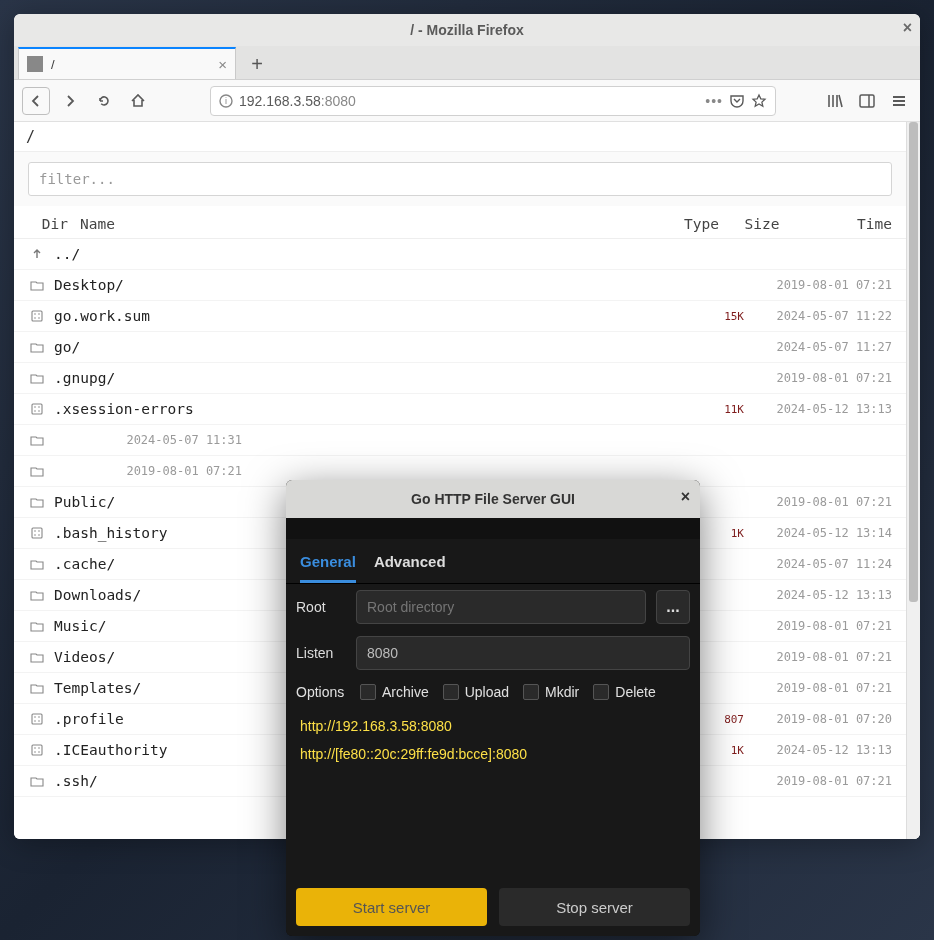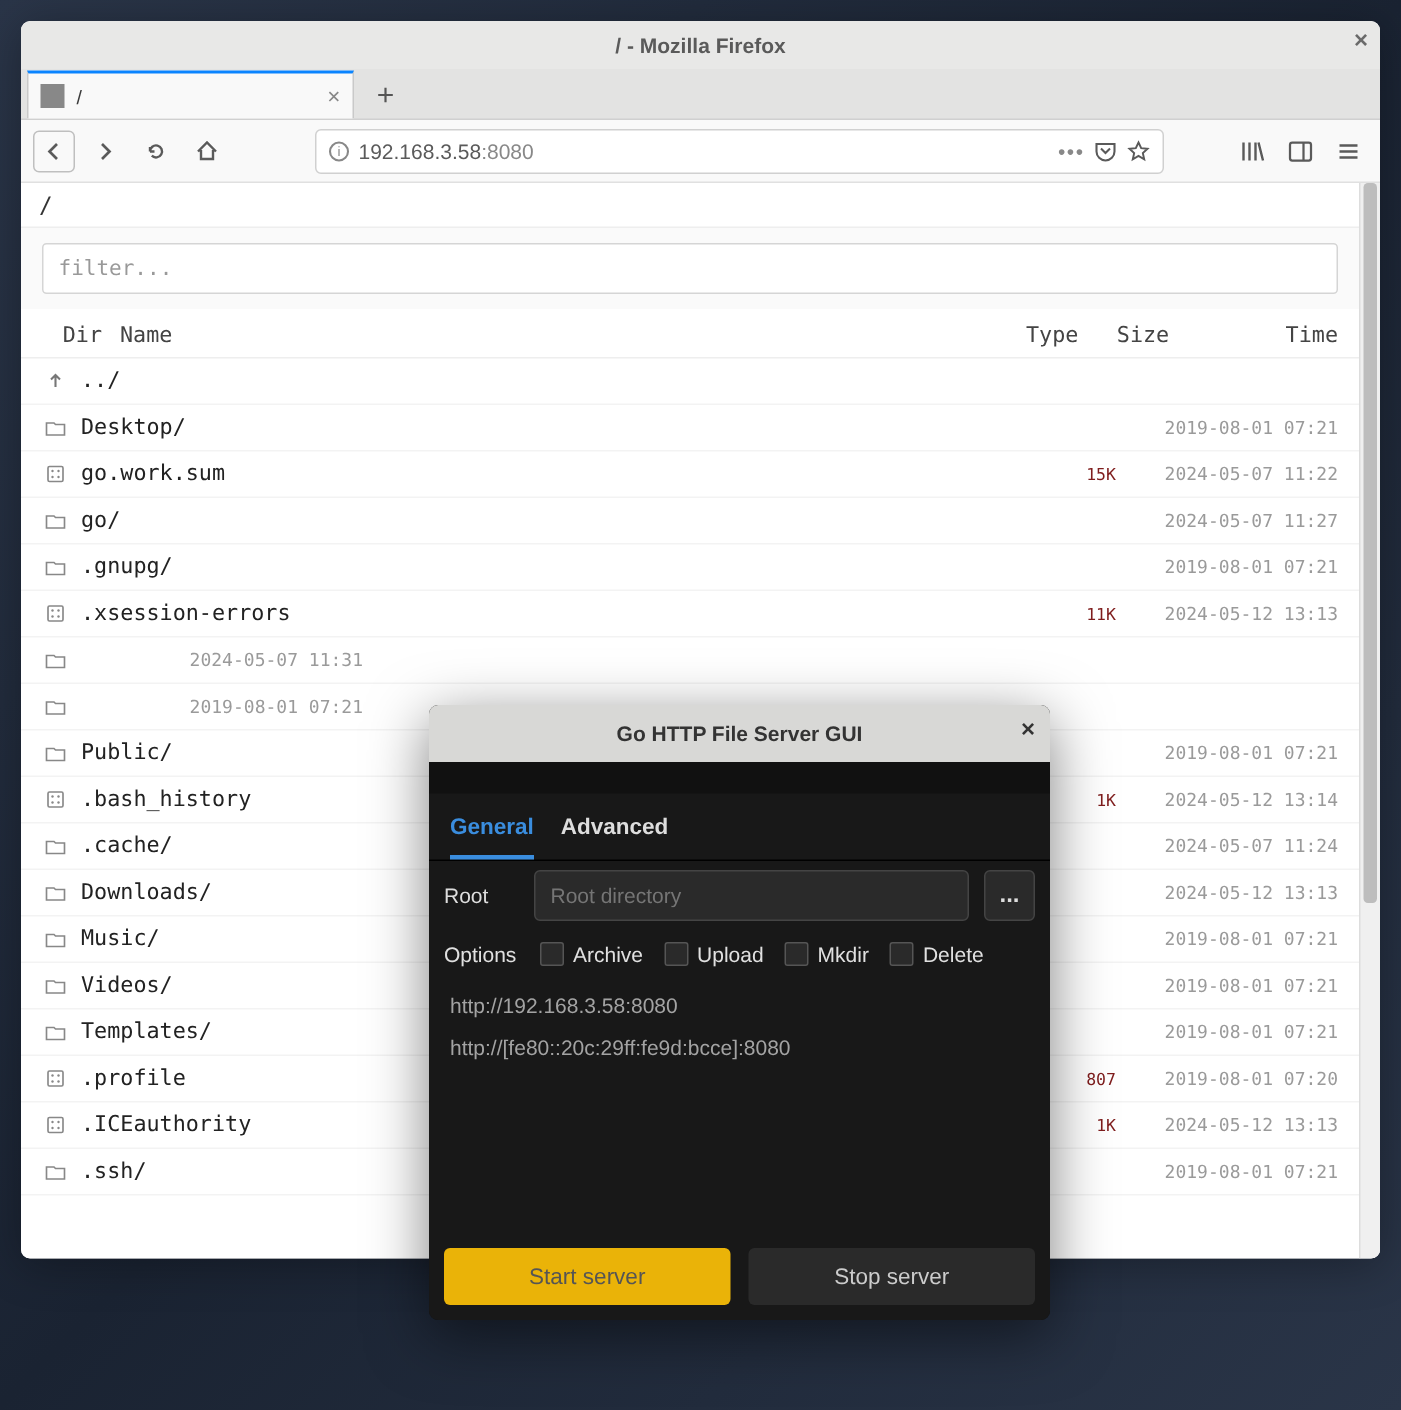--- a/index.html
+++ b/index.html
@@ -46,38 +46,38 @@
   .list-header .col-size { width: 52px; text-align:center; }
   .list-header .col-time { width: 104px; text-align:right; padding-left:20px; }
 
   .file-row { display: flex; align-items: center; height: 31px; padding: 0 14px; border-bottom: 1px solid #f3f3f3; cursor: pointer; }
   .file-row .icon { width: 18px; display:flex; align-items:center; justify-content:center; color: #666; }
   .file-row .fname { flex: 1; padding-left: 8px; color: #222; }
   .file-row .fsize { width: 48px; text-align:right; color: #7f1d1d; font-size: 11px; }
   .file-row .ftime { width: 148px; text-align:right; color: #9a9a9a; font-size: 12px; }
 
   
-  .dialog { position: absolute; left: 286px; top: 470px; width: 414px; background: #111; border-radius: 6px; box-shadow: 0 10px 40px rgba(0,0,0,0.5); overflow:hidden; }
+  .dialog { position: absolute; left: 286px; top: 480px; width: 414px; background: #111; border-radius: 6px; box-shadow: 0 10px 40px rgba(0,0,0,0.5); overflow:hidden; }
   .dlg-title { height: 38px; background: #d8d8d6; display:flex; align-items:center; justify-content:center; font-size: 14px; font-weight:600; color:#333; position:relative; }
   .dlg-close { position:absolute; right:10px; top:8px; color:#333; font-size:16px; cursor:pointer; font-weight:bold; }
   .dlg-body { background: #181818; color: #e0e0e0; padding: 0; margin-top: 21px; }
   .dlg-tabs { display:flex; gap: 18px; padding: 10px 14px 0; border-bottom: 1px solid #000; }
   .dlg-tab { padding: 4px 0 10px; font-size: 15px; font-weight:600; color: #ddd; cursor:pointer; border-bottom: 3px solid transparent; }
   .dlg-tab.active { color: #3a8dde; border-bottom-color: #3a8dde; }
 
   .dlg-row { display:flex; align-items:center; gap: 10px; padding: 6px 10px; }
   .dlg-row label { width: 50px; font-size: 14px; color: #ddd; }
   .dlg-input { flex:1; height: 34px; background: #2a2a2a; border: 1px solid #444; border-radius: 4px; color: #bbb; padding: 0 10px; font-size: 14px; }
   .dlg-btn-browse { width: 34px; height: 34px; background: #2a2a2a; border:1px solid #444; border-radius:4px; color:#ddd; display:flex;align-items:center;justify-content:center; font-weight:bold; cursor:pointer;}
 
   .dlg-options { display:flex; align-items:center; gap: 14px; padding: 8px 10px 12px; font-size: 14px; }
   .chk { width: 16px; height: 16px; background: #2a2a2a; border:1px solid #555; border-radius:2px; display:inline-block; }
   .opt { display:flex; align-items:center; gap:6px; }
 
-  .dlg-link { display:block; padding: 6px 14px; color: #a3a3a3; font-size: 14px; cursor:pointer; }
+  .dlg-link { display:block; padding: 6px 14px; color: #fde047; font-size: 14px; cursor:pointer; }
   .dlg-spacer { height: 110px; }
   .dlg-actions { display:flex; gap: 12px; padding: 10px; }
   .dlg-action-btn { flex:1; height: 38px; background: #2a2a2a; border:none; border-radius:4px; color:#ccc; font-size:15px; cursor:pointer; }
   .dlg-action-btn.disabled { color: #555; background:#eab308; cursor:default; }
 
   svg { display:block; }
 </style>
 </head>
 <body>
 
@@ -382,20 +382,24 @@
     </div>
     <div class="dlg-body">
       <div class="dlg-tabs">
         <div class="dlg-tab active">General</div>
         <div class="dlg-tab">Advanced</div>
       </div>
       <div class="dlg-row">
         <label>Root</label>
         <input class="dlg-input" placeholder="Root directory" style="">
         <div class="dlg-btn-browse">...</div>
+      </div>
+      <div class="dlg-row">
+        <label>Listen</label>
+        <input class="dlg-input" value="8080" style="">
       </div>
       <div class="dlg-options">
         <span style="width:50px;">Options</span>
         <span class="opt">
             <span class="chk"></span>
             <span>Archive</span>
           </span>
         <span class="opt">
             <span class="chk"></span>
             <span>Upload</span>

